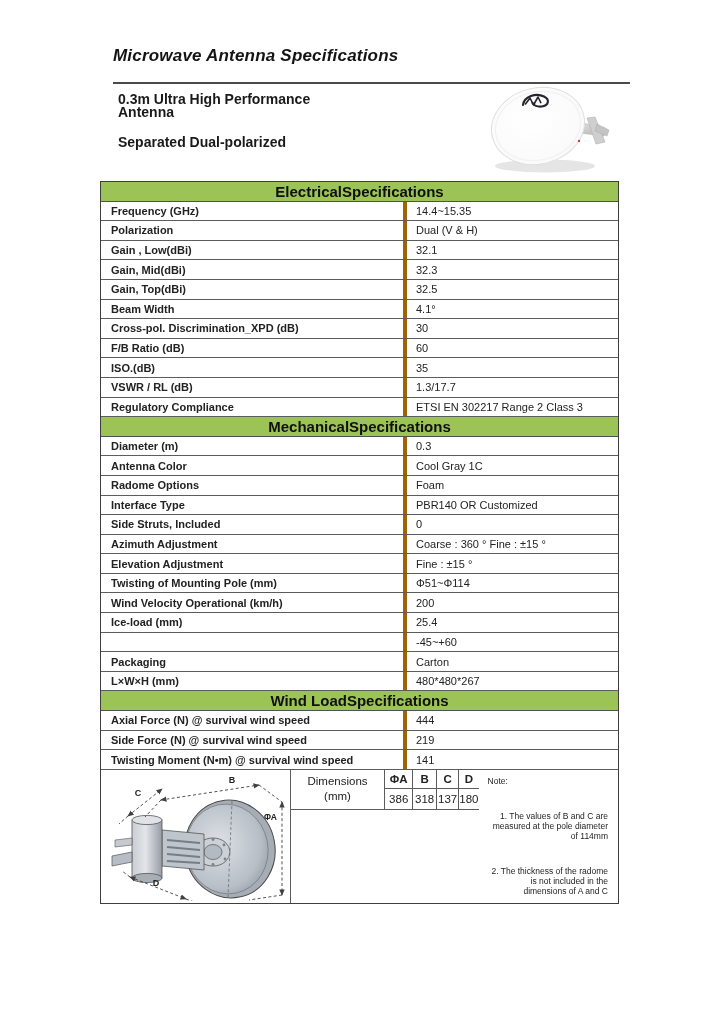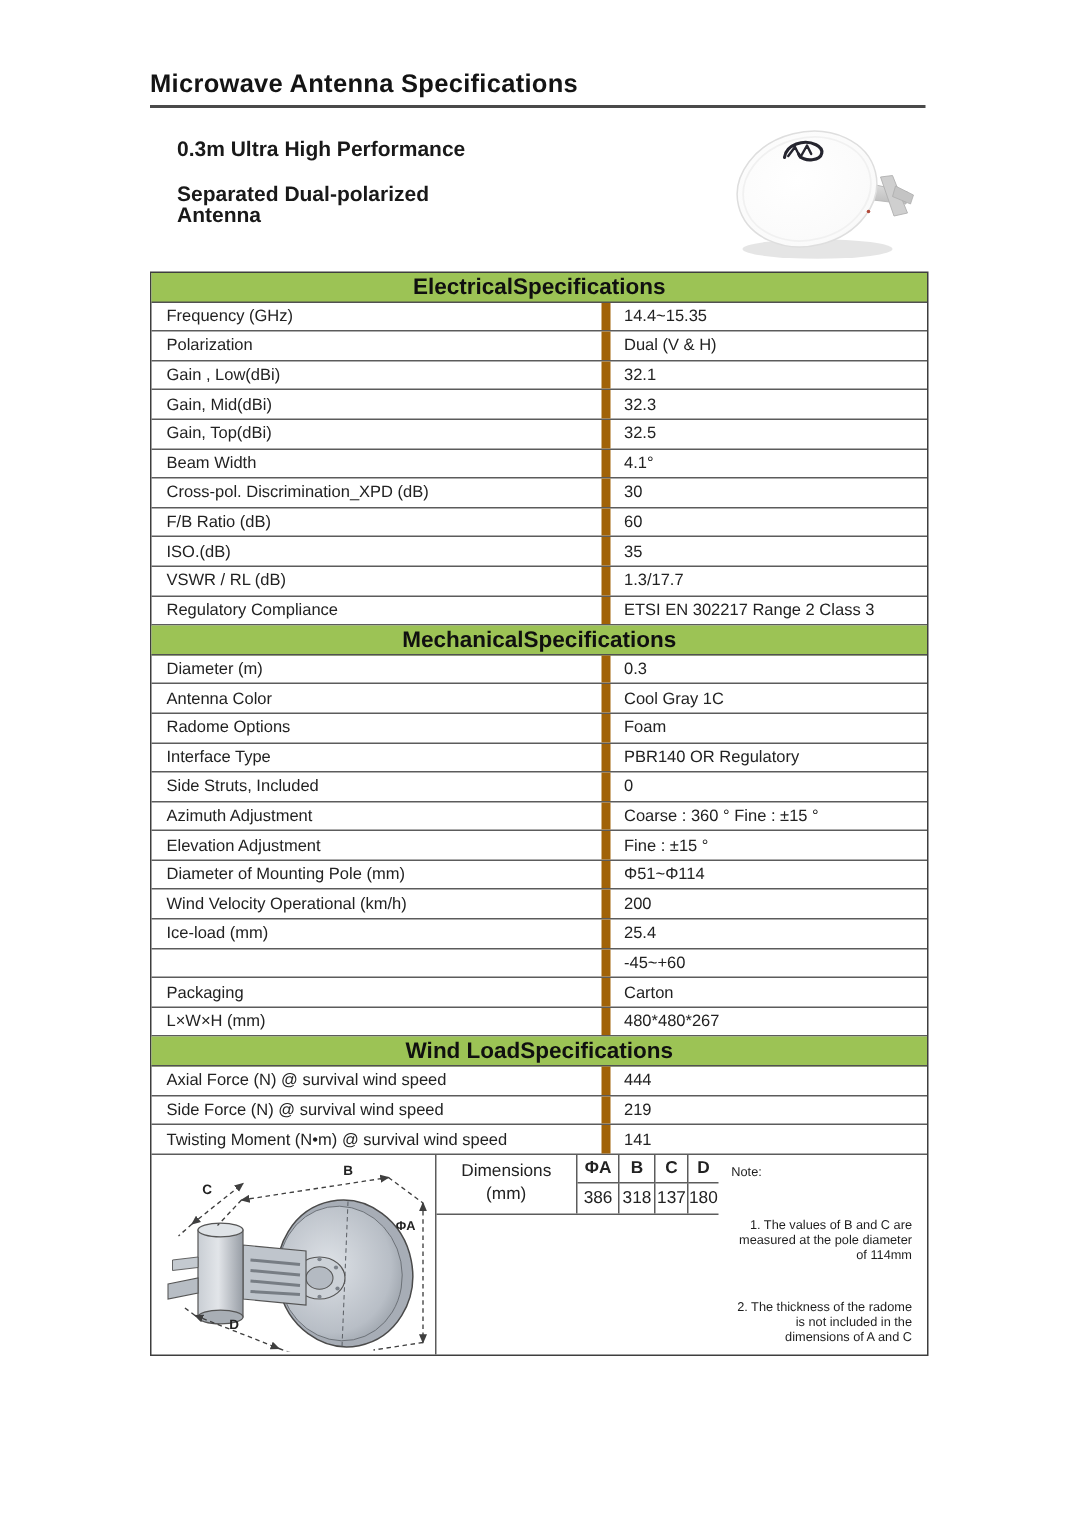--- a/index.html
+++ b/index.html
@@ -1,42 +1,42 @@
 <!DOCTYPE html>
 <html style="--green: #9cc355;"><head>
 <meta charset="utf-8">
 <style>
   html,body { margin:0; padding:0; background:#ffffff; }
   .page {
     position:relative; width:725px; height:1024px; background:#ffffff;
     font-family:"Liberation Sans", sans-serif; color:#1d1d1d; overflow:hidden;
   }
   
-  .doc-header { position:absolute; left:100px; top:46px; width:517px;
-    border-bottom:2px solid #4a4a4a; padding-bottom:4px; }
+  .doc-header { position:absolute; left:113px; top:46px; width:517px;
+    border-bottom:2px solid #4a4a4a; padding-bottom:16px;font-style:italic; }
   .doc-title { font-size:17px; font-weight:bold; color:#141414; letter-spacing:.2px; }
 
   
   .product-block { position:absolute; left:118px; top:93px; width:310px; }
   .product-line { font-size:14px; font-weight:bold; line-height:13px; color:#191919; }
   .product-line.third { margin-top:15px; line-height:16px; }
 
   
   .product-photo { position:absolute; left:483px; top:84px; width:130px; height:95px; }
 
   
   .sheet { position:absolute; left:100px; top:181px; width:519px;
     border:1.5px solid #3e3e3e; box-sizing:border-box; background:#fff; }
   .sec-header { height:19.6px; background:var(--green,#9cc355);
     display:flex; align-items:center; justify-content:center;
     font-size:15px; font-weight:bold; color:#101010;
     border-bottom:1px solid #515151; box-sizing:border-box; }
   .spec-row { display:flex; height:19.6px; border-bottom:1px solid #5c5c5c; box-sizing:border-box; }
-  .spec-label { width:306px; border-right:6px solid #a16207; box-sizing:border-box;
-    display:flex; align-items:center; padding-left:10px; font-size:11px; color:#222; }
+  .spec-label { width:306px; border-right:4px solid #a16207; box-sizing:border-box;
+    display:flex; align-items:center; padding-left:10px; font-size:11px; color:#222;font-weight:bold; }
   .spec-value { flex:1; display:flex; align-items:center; padding-left:9px; font-size:11px; color:#222; }
 
   
   .bottom-block { display:flex; height:133px; }
   .diagram-cell { width:190px; border-right:1px solid #5c5c5c; box-sizing:border-box; position:relative; }
   .right-cell { flex:1; display:flex; flex-direction:row; }
   .dims-row { display:flex; height:40px; border-bottom:1px solid #5c5c5c; box-sizing:border-box; flex:none; }
   .dims-label-cell { width:94px; border-right:1px solid #5c5c5c; box-sizing:border-box;
     display:flex; flex-direction:column; align-items:center; justify-content:center;
     font-size:11.5px; color:#222; line-height:15px; }
@@ -52,22 +52,22 @@
 <body>
 
 <div class="page">
 
   <div class="doc-header">
     <div class="doc-title">Microwave Antenna Specifications</div>
   </div>
 
   <div class="product-block">
     <div class="product-line">0.3m Ultra High Performance</div>
+    <div class="product-line">Antenna</div>
     <div class="product-line third">Separated Dual-polarized</div>
-    <div class="product-line">Antenna</div>
   </div>
 
   <svg class="product-photo" viewBox="0 0 130 95">
     <defs>
       <radialGradient id="dishWhite" cx="45%" cy="40%" r="75%">
         <stop offset="0%" stop-color="#ffffff"></stop>
         <stop offset="78%" stop-color="#fafafa"></stop>
         <stop offset="100%" stop-color="#e6e6e6"></stop>
       </radialGradient>
       <linearGradient id="armGrad" x1="0" y1="0" x2="0" y2="1">
@@ -150,36 +150,36 @@
         <div class="spec-row">
           <div class="spec-label">Antenna Color</div>
           <div class="spec-value">Cool Gray 1C</div>
         </div>
         <div class="spec-row">
           <div class="spec-label">Radome Options</div>
           <div class="spec-value">Foam</div>
         </div>
         <div class="spec-row">
           <div class="spec-label">Interface Type</div>
-          <div class="spec-value">PBR140 OR Regulatory</div>
+          <div class="spec-value">PBR140 OR Customized</div>
         </div>
         <div class="spec-row">
           <div class="spec-label">Side Struts, Included</div>
           <div class="spec-value">0</div>
         </div>
         <div class="spec-row">
           <div class="spec-label">Azimuth Adjustment</div>
           <div class="spec-value">Coarse : 360 ° Fine : ±15 °</div>
         </div>
         <div class="spec-row">
           <div class="spec-label">Elevation Adjustment</div>
           <div class="spec-value">Fine : ±15 °</div>
         </div>
         <div class="spec-row">
-          <div class="spec-label">Diameter of Mounting Pole (mm)</div>
+          <div class="spec-label">Twisting of Mounting Pole (mm)</div>
           <div class="spec-value">Φ51~Φ114</div>
         </div>
         <div class="spec-row">
           <div class="spec-label">Wind Velocity Operational (km/h)</div>
           <div class="spec-value">200</div>
         </div>
         <div class="spec-row">
           <div class="spec-label">Ice-load (mm)</div>
           <div class="spec-value">25.4</div>
         </div>

